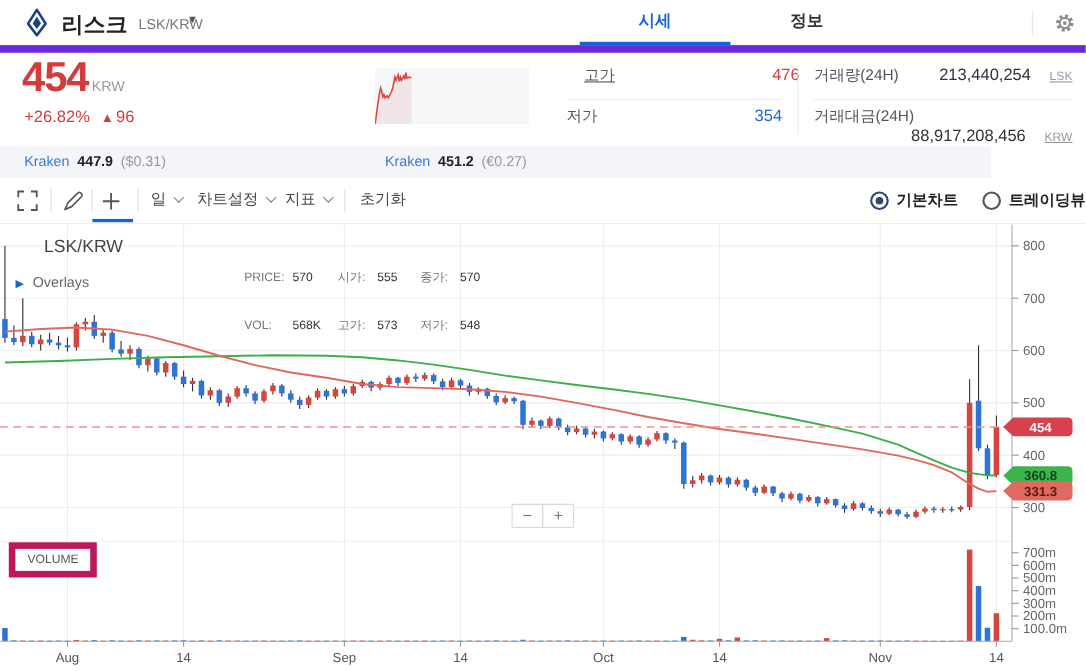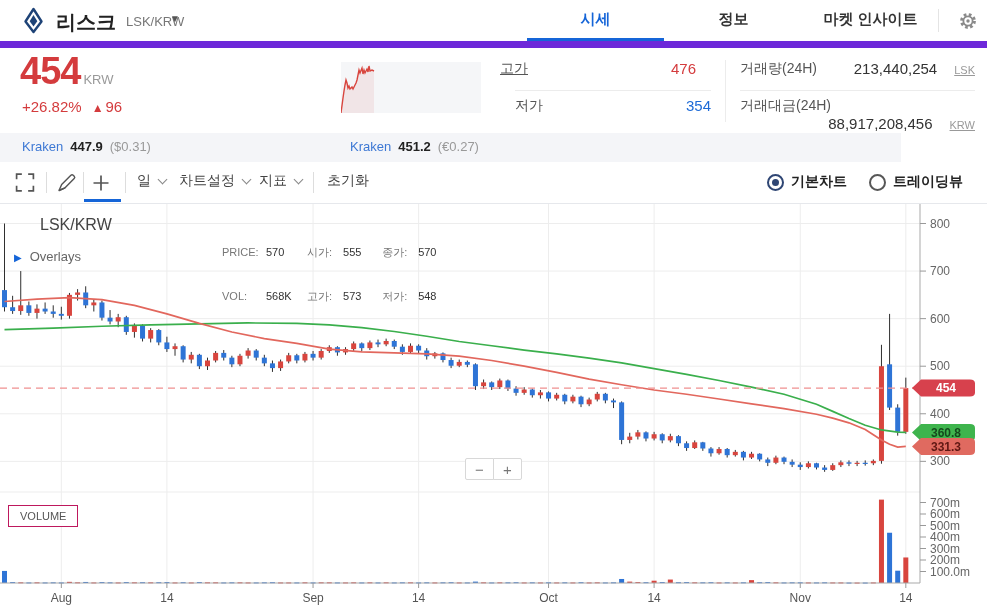--- a/index.html
+++ b/index.html
@@ -43,60 +43,59 @@
   .kraken-item .nt { color:#999; }
 
   
   .toolbar { position:absolute; top:162px; left:0; width:987px; height:41px; background:#fff; border-bottom:1px solid #e6e8ec; }
   .tb-ic { position:absolute; top:10px; cursor:pointer; }
   .tb-sep { position:absolute; top:10px; width:1px; height:21px; background:#ddd; }
   .tb-item { position:absolute; top:0; height:38px; display:flex; align-items:center; font-size:14px; color:#444; cursor:pointer; }
   .chev { display:inline-block; width:6px; height:6px; border-right:1.4px solid #888; border-bottom:1.4px solid #888;
           transform:rotate(45deg); margin-left:8px; margin-top:-3px; }
   .plus-underline { position:absolute; left:84px; top:37px; width:37px; height:3px; background:#1565d8; }
-  .radios { position:absolute; right:24px; top:0; height:40px; display:flex; align-items:center; gap:22px; }
+  .radios { position:absolute; right:0; top:0; height:40px; display:flex; align-items:center; gap:22px; }
   .radio-opt { display:flex; align-items:center; cursor:pointer; font-size:14px; color:#222; font-weight:bold; }
   .rc { width:13px; height:13px; border:2px solid #2f4674; border-radius:50%; display:inline-flex; align-items:center; justify-content:center; margin-right:7px; }
   .rc .dot { width:7px; height:7px; border-radius:50%; background:#2f4674; }
   .rc.empty { border-color:#575757; }
 
   
   .chart { position:absolute; top:204px; left:0; width:987px; height:406px; background:#fff; }
   #chart-svg { display:block; }
   #chart-svg text, .chart { font-family:"Liberation Sans", sans-serif; }
   .symbol-label { position:absolute; left:40px; top:12px; font-size:16px; color:#444; }
   .overlays { position:absolute; left:14px; top:45px; font-size:13px; color:#666; cursor:pointer; }
   .overlays .tri { color:#1565d8; font-size:10px; margin-right:8px; }
   .ohlc-info { position:absolute; left:222px; top:12px; font-size:11px; color:#777; line-height:16px; white-space:nowrap; }
   .ohlc-info .ilbl { display:inline-block; width:44px; }
   .ohlc-info .ival { display:inline-block; width:38px; color:#333; }
   .ohlc-info .ilbl2 { display:inline-block; width:36px;margin-top:28px; }
   .ohlc-info .ival2 { display:inline-block; width:36px; color:#333; }
-  .volume-tag { position:absolute; left:8px; top:289px; background:#fff; border:1px solid #be185d; padding:4px 11px; font-size:11px; color:#555;margin-top:12px; }
+  .volume-tag { position:absolute; left:8px; top:289px; background:#fff; border:6px solid #be185d; padding:4px 11px; font-size:11px; color:#555; }
   .zoom-ctl { position:absolute; left:465px; top:254px; display:flex; }
   .zoom-btn { width:27px; height:20px; background:#fff; border:1px solid #d8d8d8; color:#777; font-size:15px;
               display:flex; align-items:center; justify-content:center; cursor:pointer; }
   .zoom-btn:first-child { border-radius:2px 0 0 2px; }
   .zoom-btn:last-child { border-radius:0 2px 2px 0; margin-left:-1px; }
 </style>
 </head>
 <body>
 
 <div class="header">
   <svg class="logo" viewBox="0 0 27 27">
     <path d="M13.5 2 L21.5 14.5 L13.5 25 L5.5 14.5 Z" fill="none" stroke="#1e4377" stroke-width="2.4" stroke-linejoin="round"></path>
     <path d="M13.5 8 L17.3 14.3 L13.5 19.4 L9.7 14.3 Z" fill="#1e4377"></path>
   </svg>
   <span class="coin-name">리스크</span>
   <span class="pair">LSK/KRW</span>
   <span class="caret">▼</span>
 
   <div class="tab active" style="left:527px">시세</div>
   <div class="tab" style="left:665px">정보</div>
-  <div class="tab" style="left:802px">마켓 인사이트</div>
   <div class="hdr-divider"></div>
   <div class="gear">
     <svg width="20" height="20" viewBox="0 0 20 20">
       <circle cx="10" cy="10" r="6.3" fill="none" stroke="#8a8a8a" stroke-width="3.2" stroke-dasharray="2.6 2.35"></circle>
       <circle cx="10" cy="10" r="4.6" fill="none" stroke="#8a8a8a" stroke-width="1.8"></circle>
       <circle cx="10" cy="10" r="1.7" fill="#8a8a8a"></circle>
     </svg>
   </div>
 </div>
 
@@ -108,21 +107,21 @@
     <span>+26.82%</span><span class="arr">▲</span><span>96</span>
   </div>
 
   <div class="spark">
     <svg id="spark-svg" width="140" height="51">
         <path d="M0,51 L0,51 L2,36 L3,29 L4,23 L5,18 L6,21 L7,26 L8,24 L9,27 L11,25 L12,27 L14,23 L15,21 L16,18 L17,13 L18,8 L19,11 L21,6 L22,12 L23,8 L24,11 L26,7 L27,10 L28,4 L29,9 L31,8 L33,9 L33,51 Z" fill="rgba(216,69,62,0.09)"></path>
         <polyline points="0,51 2,36 3,29 4,23 5,18 6,21 7,26 8,24 9,27 11,25 12,27 14,23 15,21 16,18 17,13 18,8 19,11 21,6 22,12 23,8 24,11 26,7 27,10 28,4 29,9 31,8 33,9" fill="none" stroke="#d8453e" stroke-width="1.4"></polyline>
       </svg>
   </div>
 
-  <div class="stat-cell" style="left:500px; top:60px;text-decoration:underline;">
+  <div class="stat-cell" style="left:531px; top:60px;text-decoration:underline;">
     <span>고가</span>
     <span class="val red">476</span>
   </div>
   <div class="stat-sep" style="left:515px; top:90px; width:196px;"></div>
   <div class="stat-cell" style="left:515px; top:97px;">
     <span>저가</span>
     <span class="val blue">354</span>
   </div>
 
   <div class="stat-vsep"></div>

